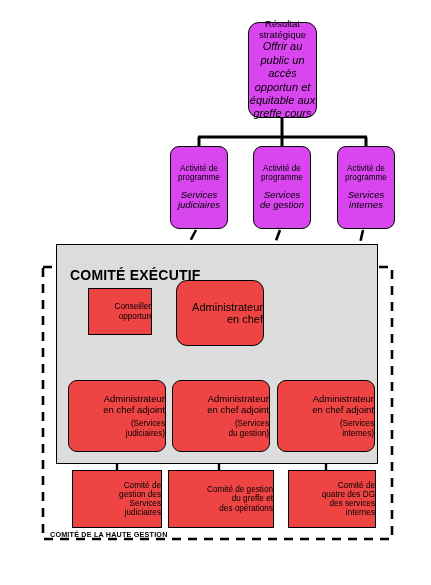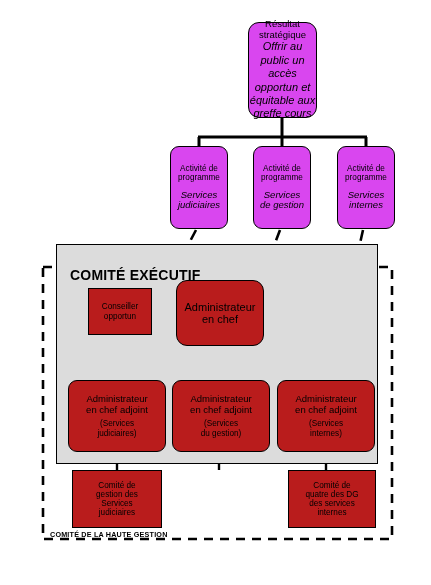--- a/index.html
+++ b/index.html
@@ -28,21 +28,21 @@
     border: 1px solid #000000;
     display: flex;
     flex-direction: column;
     align-items: center;
     justify-content: center;
     text-align: center;
     line-height: 1.12;
     color: #000000;
   }
   .node.yellow { background: #d946ef; }
-  .node.teal   { background: #b91c1c; }
+  .node.teal   { background: #ef4444; align-items: flex-end; }
   .node.round  { border-radius: 11px; }
   .node.round-sm { border-radius: 9px; }
 
   .ttl {
     font-size: 9.5px;
     font-weight: normal;
   }
   .ttl-big {
     font-size: 11px;
   }
@@ -205,20 +205,25 @@
     <div class="sub">internes)</div>
   </div>
 
   <div class="node teal" style="left:72px; top:470px; width:90px; height:58px;">
     <div class="sub">Comité de</div>
     <div class="sub">gestion des</div>
     <div class="sub">Services</div>
     <div class="sub">judiciaires</div>
   </div>
 
+  <div class="node teal" style="left:168px; top:470px; width:106px; height:58px;">
+    <div class="sub">Comité de gestion</div>
+    <div class="sub">du greffe et</div>
+    <div class="sub">des opérations</div>
+  </div>
 
   <div class="node teal" style="left:288px; top:470px; width:88px; height:58px;">
     <div class="sub">Comité de</div>
     <div class="sub">quatre des DG</div>
     <div class="sub">des services</div>
     <div class="sub">internes</div>
   </div>
 
   <div class="panel-haute-label">COMITÉ DE LA HAUTE GESTION</div>
 

